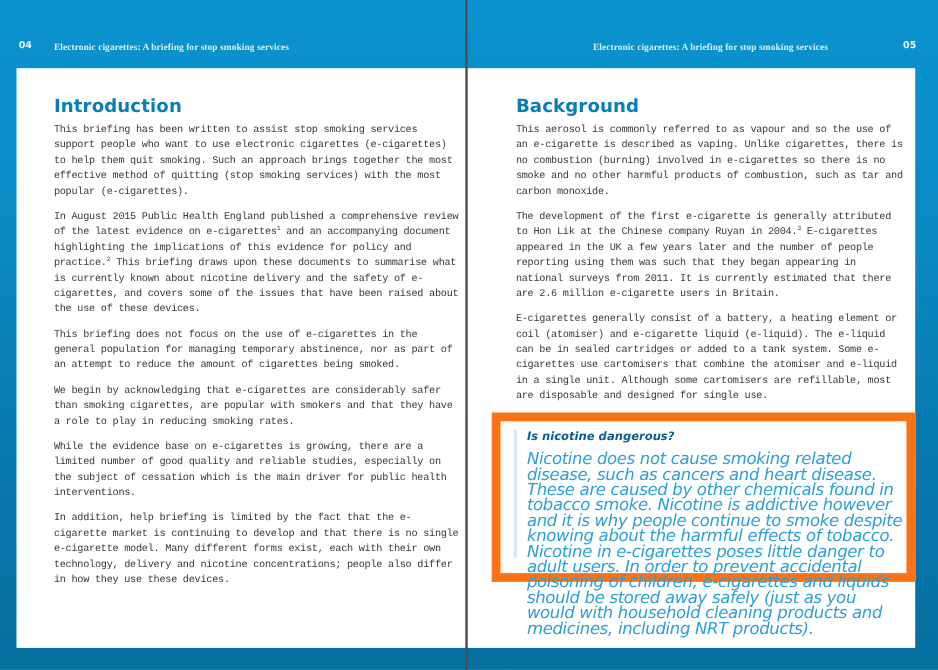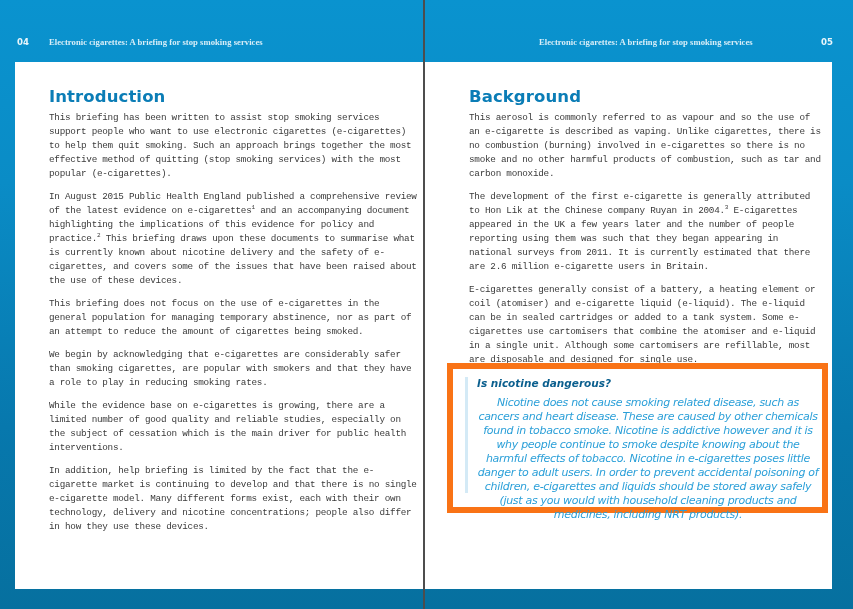--- a/index.html
+++ b/index.html
@@ -27,35 +27,34 @@
     position: absolute; margin: 0; font-size: 16.5px; font-weight: bold; color: #0b7db6;
     font-family: "DejaVu Sans", sans-serif; letter-spacing: 0.1px;
   }
   .body-col {
     position: absolute; font-size: 9.3px; line-height: 14px; color: #3a3a3a;
     font-family: Liberation Mono, monospace; letter-spacing: -0.25px;
   }
   .body-col p { margin: 0 0 9px 0; }
   sup { font-size: 6px; line-height: 0; vertical-align: super; }
   .callout {
-    position: absolute; left: 447px; top: 363px; width: 369px; height: 138px;
-    border: 6px solid #f97316; background: #ffffff;
+    position: absolute; left: 447px; top: 375px; width: 369px; height: 138px;
+    border: 8px solid #f97316; background: #ffffff;
   }
   .callout-bar {
     position: absolute; left: 12px; top: 8px; width: 3px; height: 116px; background: #d4eaf6;
   }
   .callout-title {
     position: absolute; left: 24px; top: 8px; font-size: 10.5px; font-weight: bold; font-style: italic;
     color: #0b5f8e; font-family: "DejaVu Sans", sans-serif;
   }
   .callout-body {
-    position: absolute; left: 24px; top: 27px; width: 342px; font-size: 11px; line-height: 14px;
+    position: absolute; left: 24px; top: 27px; width: 342px; font-size: 15px; line-height: 14px;
     color: #2a9fd8; font-style: italic; font-family: "DejaVu Sans", sans-serif; letter-spacing: -0.3px;
     margin: 0;
-    text-align: center;
   }
 </style>
 </head>
 <body>
 
 <div class="spread">
 
   <span class="page-num" style="left:17px;">04</span>
   <span class="header-text" style="left:49px;">Electronic cigarettes: A briefing for stop smoking services</span>
 

